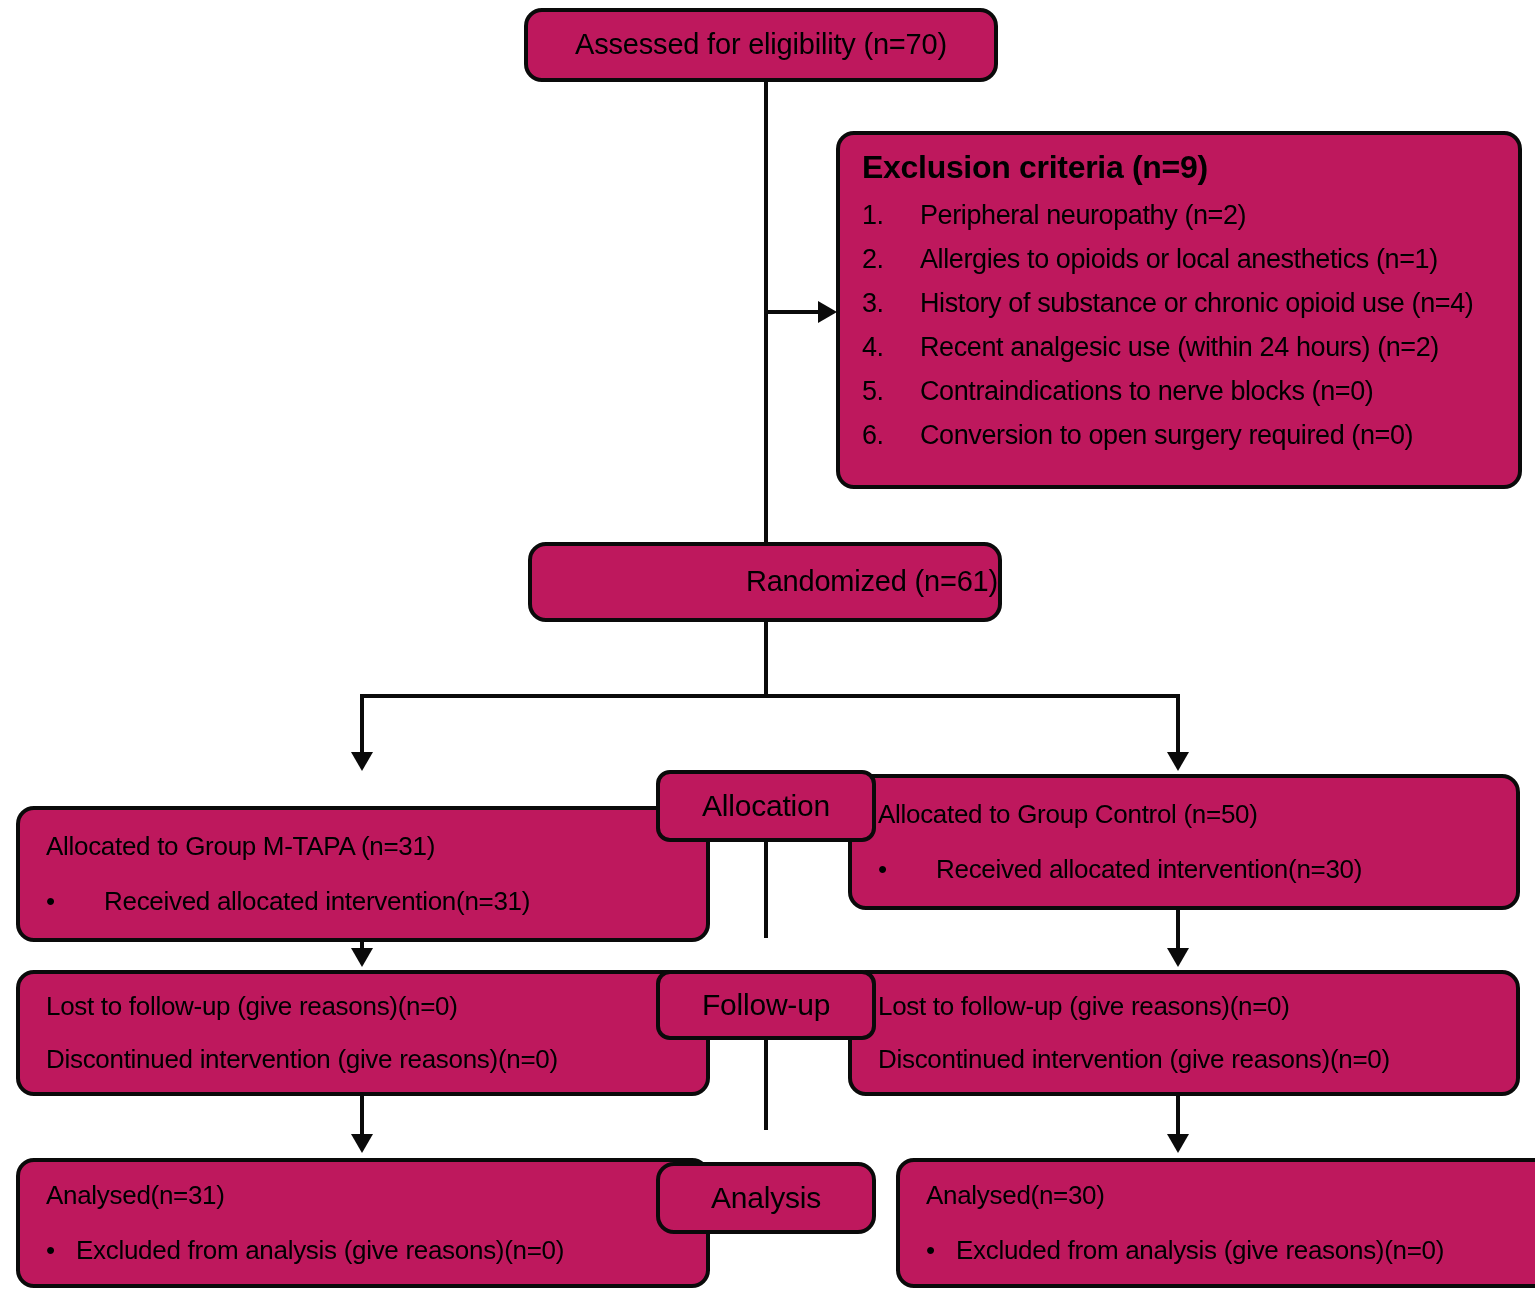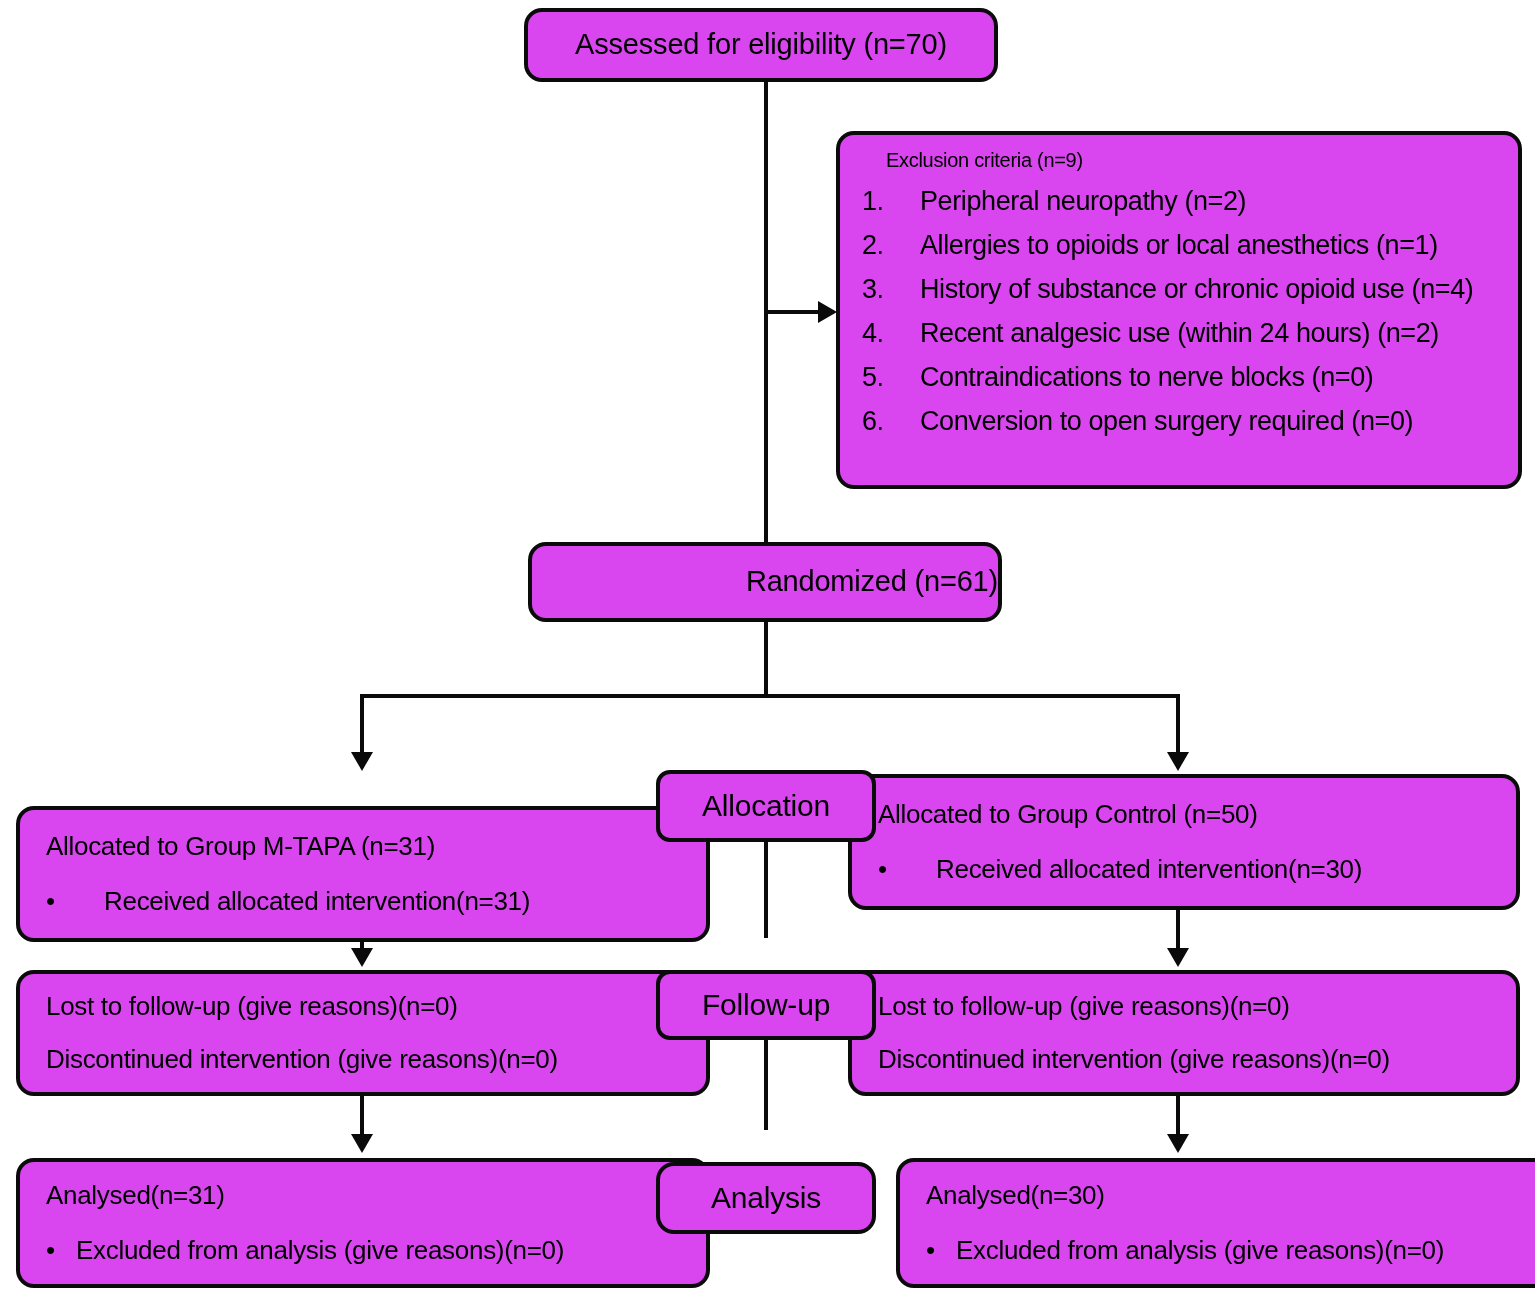--- a/index.html
+++ b/index.html
@@ -17,21 +17,21 @@
     height: 1303px;
     background: #ffffff;
     overflow: hidden;
   }
   
   .box {
     position: absolute;
     box-sizing: border-box;
     border: 4px solid #0a0a0a;
     border-radius: 18px;
-    background: #d946ef;
+    background: #be185d;
     z-index: 3;
   }
   .box-center-text {
     display: flex;
     align-items: center;
     justify-content: center;
     text-align: center;
   }
   .label-box {
     border-width: 4px;
@@ -47,24 +47,23 @@
   .t-stage {
     font-size: 30px;
     letter-spacing: -0.2px;
   }
   .t-body {
     font-size: 26px;
     line-height: 1.2;
     letter-spacing: -0.3px;
   }
   .t-excl-head {
-    font-size: 20px;
-    font-weight: normal;
+    font-size: 32px;
+    font-weight: bold;
     letter-spacing: -0.3px;
-    margin-left: 24px;
   }
   .t-excl-item {
     font-size: 27px;
     letter-spacing: -0.4px;
   }
 
   
   .vline {
     position: absolute;
     width: 4px;

